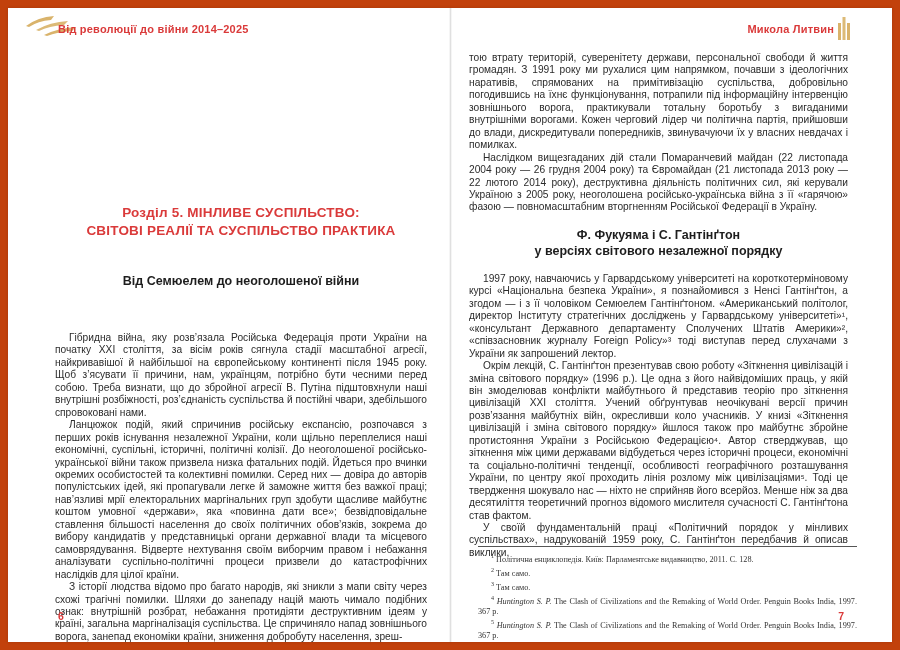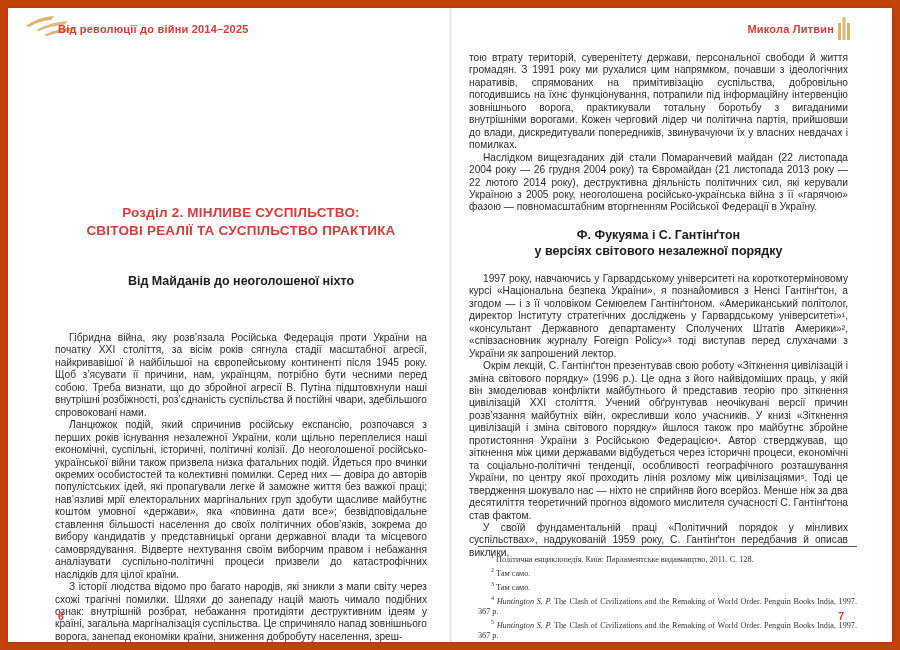--- a/index.html
+++ b/index.html
@@ -97,25 +97,25 @@
       <span class="logo-left">
         <svg width="58" height="34" viewBox="0 0 58 34">
           <path d="M2 16 Q14 7 30 6 L27 10 Q14 11 5 17 Z" fill="#d9b36b"></path>
           <path d="M12 20 Q26 12 44 11 L40 15 Q25 16 15 21 Z" fill="#dcba77"></path>
           <path d="M20 25 Q34 18 52 17 L48 21 Q33 22 23 26 Z" fill="#d9b36b"></path>
         </svg>
       </span>
       <div class="runhead-left">Від революції до війни 2014–2025</div>
 
       <div class="chapter-title">
-        <div>Розділ 2. МІНЛИВЕ СУСПІЛЬСТВО:</div>
+        <div>Розділ 5. МІНЛИВЕ СУСПІЛЬСТВО:</div>
         <div>СВІТОВІ РЕАЛІЇ ТА СУСПІЛЬСТВО ПРАКТИКА</div>
       </div>
 
-      <div class="section-heading-left">Від Майданів до неоголошеної ніхто</div>
+      <div class="section-heading-left">Від Семюелем до неоголошеної війни</div>
 
       <div class="body-left">
         <p class="para">Гібридна війна, яку розв’язала Російська Федерація проти України на початку XXI століття, за вісім років сягнула стадії масштабної агресії, найкривавішої й найбільшої на європейському континенті після 1945 року. Щоб з’ясувати її причини, нам, українцям, потрібно бути чесними перед собою. Треба визнати, що до збройної агресії В. Путіна підштовхнули наші внутрішні розбіжності, роз’єднаність суспільства й постійні чвари, здебільшого спровоковані нами.</p>
         <p class="para">Ланцюжок подій, який спричинив російську експансію, розпочався з перших років існування незалежної України, коли щільно переплелися наші економічні, суспільні, історичні, політичні колізії. До неоголошеної російсько-української війни також призвела низка фатальних подій. Йдеться про вчинки окремих особистостей та колективні помилки. Серед них — довіра до авторів популістських ідей, які пропагували легке й заможне життя без важкої праці; нав’язливі мрії електоральних маргінальних груп здобути щасливе майбутнє коштом умовної «держави», яка «повинна дати все»; безвідповідальне ставлення більшості населення до своїх політичних обов’язків, зокрема до вибору кандидатів у представницькі органи державної влади та місцевого самоврядування. Відверте нехтування своїм виборчим правом і небажання аналізувати суспільно-політичні процеси призвели до катастрофічних наслідків для цілої країни.</p>
         <p class="para">З історії людства відомо про багато народів, які зникли з мапи світу через схожі трагічні помилки. Шляхи до занепаду націй мають чимало подібних ознак: внутрішній розбрат, небажання протидіяти деструктивним ідеям у країні, загальна маргіналізація суспільства. Це спричиняло напад зовнішнього ворога, занепад економіки країни, зниження добробуту населення, зреш-</p>
       </div>
 
       <div class="pagenum-left">6</div>
     </div>
 

